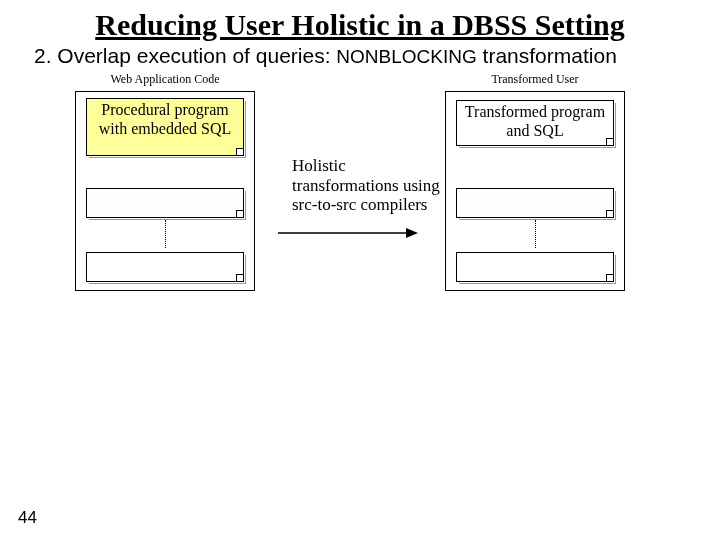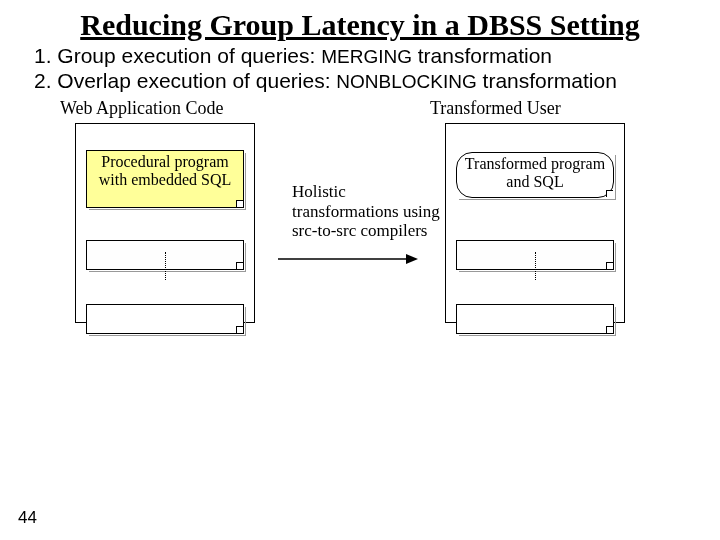--- a/index.html
+++ b/index.html
@@ -26,22 +26,22 @@
   }
   .body-text {
     font-family: Arial, sans-serif;
     font-size: 21px;
     padding: 0 34px;
     line-height: 1.2;
   }
   .body-text .sc { font-variant: small-caps; font-size: 19px; }
   .stack-label {
     font-family: "Times New Roman", Times, serif;
-    font-size: 18px;
-    text-align: left;
+    font-size: 12px;
+    text-align: center;
   }
   .diagram-row {
     position: relative;
     margin-top: 4px;
     height: 260px;
   }
   .column {
     position: absolute;
     top: 0;
     width: 210px;
@@ -60,21 +60,20 @@
     position: absolute;
     left: 10px;
     width: 158px;
     border: 1px solid #000;
     background: #fff;
     text-align: center;
     font-family: "Times New Roman", Times, serif;
     font-size: 16px;
     line-height: 1.15;
     padding: 2px 4px;
-    margin-top: 20px;
   }
   .block::after {
     content: "";
     position: absolute;
     right: -3px;
     bottom: -3px;
     width: 100%;
     height: 100%;
     border-right: 1px solid #999;
     border-bottom: 1px solid #999;
@@ -120,26 +119,23 @@
     bottom: 12px;
     font-size: 17px;
     font-family: Arial, sans-serif;
   }
 </style>
 </head>
 <body>
 
 <div class="slide">
 
-  <h1 class="title">Reducing Group Latency in a DBSS Setting</h1>
+  <h1 class="title">Reducing User Holistic in a DBSS Setting</h1>
 
   <div class="body-text">
-    <div>
-      <span>1. Group execution of queries: </span><span class="sc">MERGING</span><span> transformation</span>
-    </div>
     <div>
       <span>2. Overlap execution of queries: </span><span class="sc">NONBLOCKING</span><span> transformation</span>
     </div>
   </div>
 
   <div class="diagram-row">
 
     <div class="column left-col">
       <div class="stack-label">Web  Application Code</div>
       <div class="stack">
@@ -162,21 +158,21 @@
     <div class="arrow" style="left:278px; top:154px;">
       <svg width="140" height="14" viewBox="0 0 140 14">
         <line x1="0" y1="7" x2="128" y2="7" stroke="#000" stroke-width="1.5"></line>
         <polygon points="140,7 128,2 128,12" fill="#000"></polygon>
       </svg>
     </div>
 
     <div class="column right-col">
       <div class="stack-label">Transformed User</div>
       <div class="stack">
-        <div class="block block1" style="height:46px; top:8px;border-radius:16px;">
+        <div class="block block1" style="height:46px; top:8px;">
           <span>Transformed program and SQL</span>
           <span class="corner-fold"></span>
         </div>
         <div class="block block2">
           <span class="corner-fold"></span>
         </div>
         <div class="dotted-line dotted1"></div>
         <div class="block block3">
           <span class="corner-fold"></span>
         </div>

